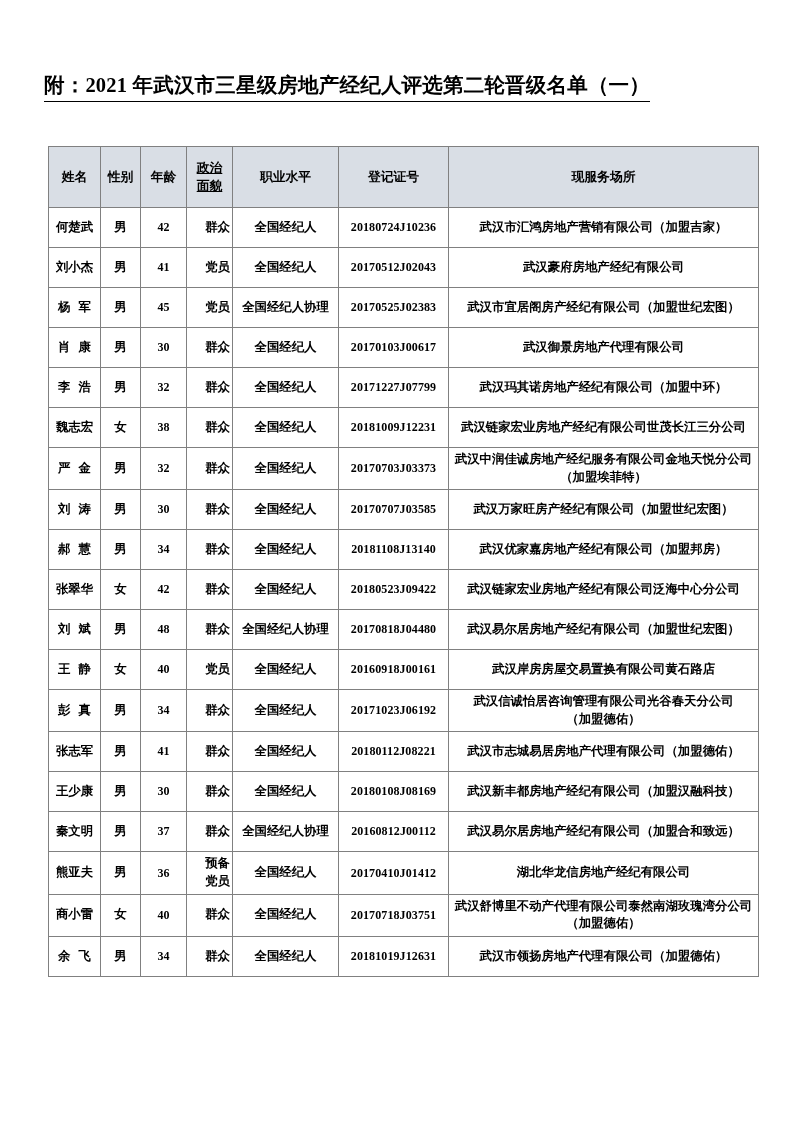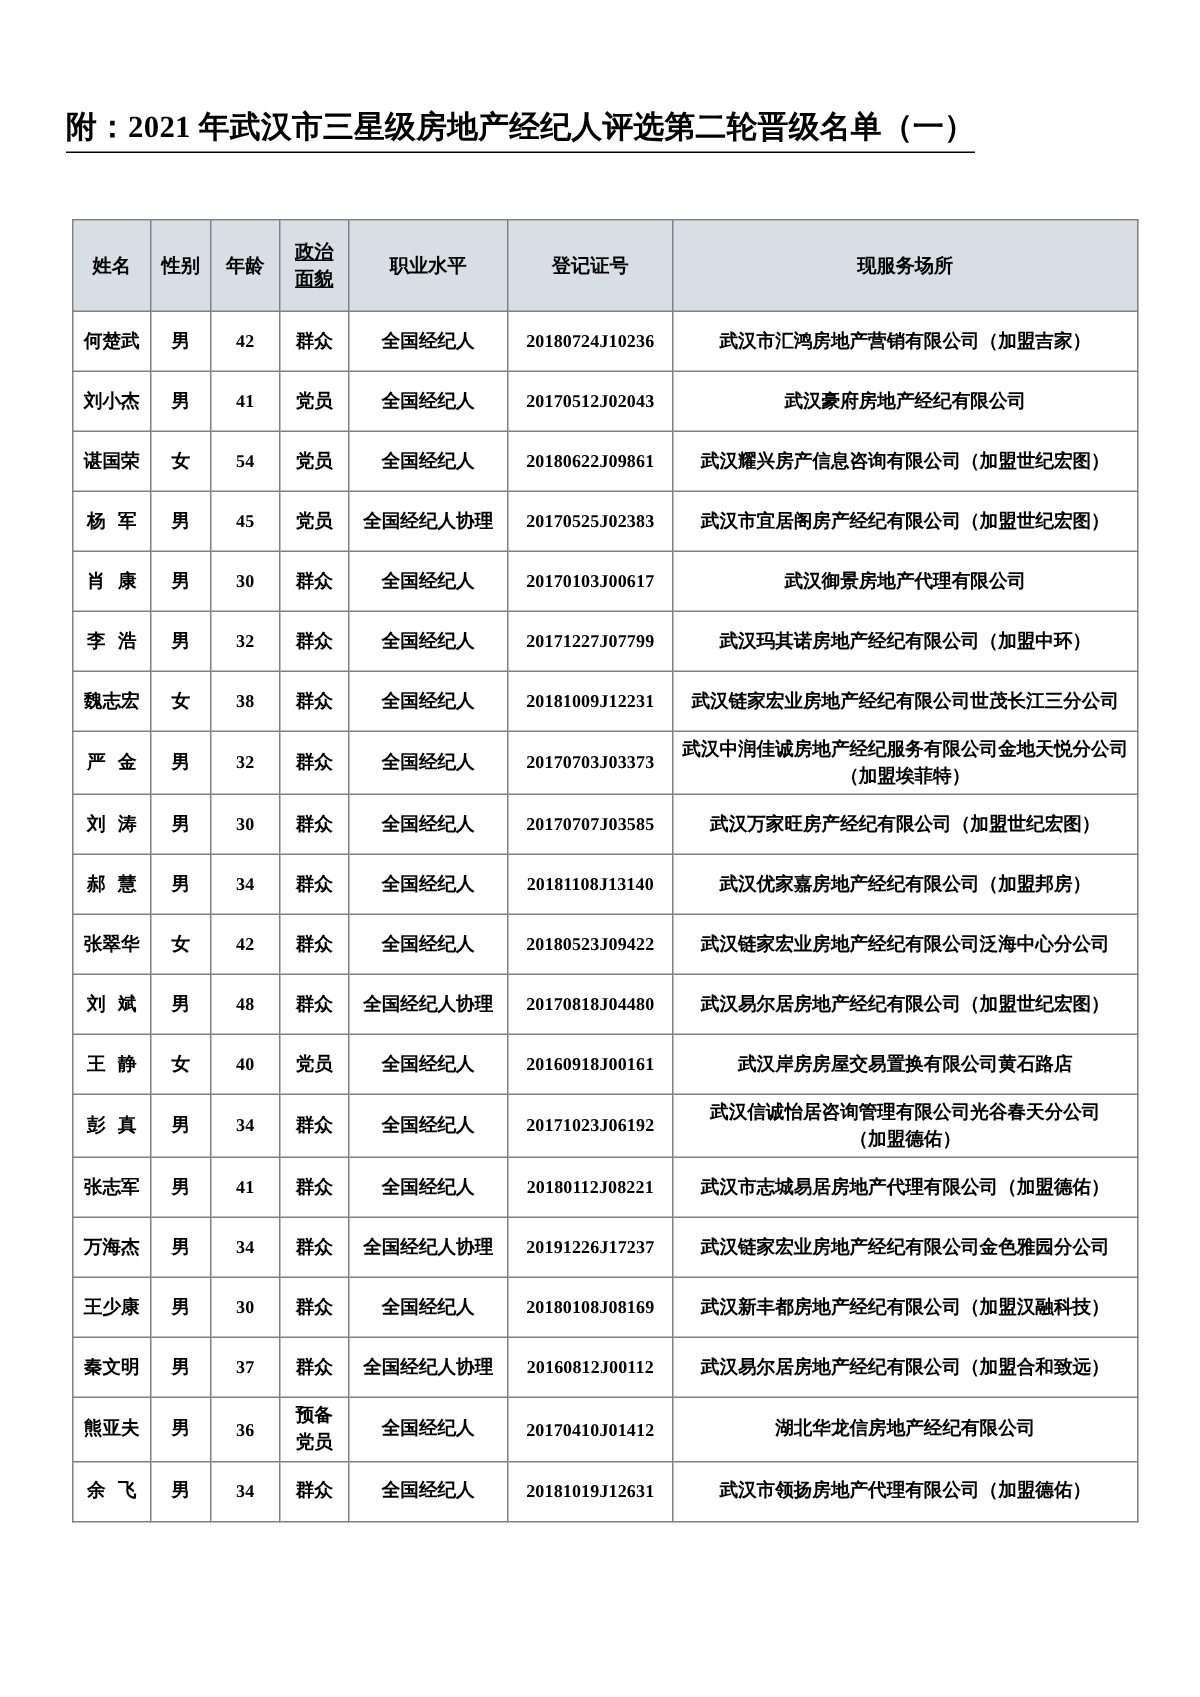--- a/index.html
+++ b/index.html
@@ -97,21 +97,21 @@
     font-size: 12px;
     letter-spacing: 0.1px;
     margin-left: 48px;
   }
   td.cell-org {
     font-weight: bold;
     padding-left: 6px;
     padding-right: 6px;
   }
   td.cell-org .orgline { display: block; }
-  td.cell-pol .polline { display: block; }
+  td.cell-pol .polline { display: block; text-align: right; }
   .hdr-2line span { display: block; text-decoration: underline; }
 </style>
 </head>
 <body>
 
 <div class="page">
 
   <div class="doc-title">附：2021 年武汉市三星级房地产经纪人评选第二轮晋级名单（一）</div>
 
   <div class="table-wrap">
@@ -160,33 +160,20 @@
             <td class="cell-pol">
               <span class="polline">党员</span>
             </td>
             <td class="cell-level">全国经纪人</td>
             <td class="cell-cert">20170512J02043</td>
             <td class="cell-org">
               <span class="orgline">武汉豪府房地产经纪有限公司</span>
             </td>
           </tr>
           <tr>
-            <td class="cell-name">谌国荣</td>
-            <td class="cell-gender">女</td>
-            <td class="cell-age">54</td>
-            <td class="cell-pol">
-              <span class="polline">党员</span>
-            </td>
-            <td class="cell-level">全国经纪人</td>
-            <td class="cell-cert">20180622J09861</td>
-            <td class="cell-org">
-              <span class="orgline">武汉耀兴房产信息咨询有限公司（加盟世纪宏图）</span>
-            </td>
-          </tr>
-          <tr>
             <td class="cell-name spread">杨军</td>
             <td class="cell-gender">男</td>
             <td class="cell-age">45</td>
             <td class="cell-pol">
               <span class="polline">党员</span>
             </td>
             <td class="cell-level">全国经纪人协理</td>
             <td class="cell-cert">20170525J02383</td>
             <td class="cell-org">
               <span class="orgline">武汉市宜居阁房产经纪有限公司（加盟世纪宏图）</span>
@@ -331,33 +318,20 @@
             <td class="cell-pol">
               <span class="polline">群众</span>
             </td>
             <td class="cell-level">全国经纪人</td>
             <td class="cell-cert">20180112J08221</td>
             <td class="cell-org">
               <span class="orgline">武汉市志城易居房地产代理有限公司（加盟德佑）</span>
             </td>
           </tr>
           <tr>
-            <td class="cell-name">万海杰</td>
-            <td class="cell-gender">男</td>
-            <td class="cell-age">34</td>
-            <td class="cell-pol">
-              <span class="polline">群众</span>
-            </td>
-            <td class="cell-level">全国经纪人协理</td>
-            <td class="cell-cert">20191226J17237</td>
-            <td class="cell-org">
-              <span class="orgline">武汉链家宏业房地产经纪有限公司金色雅园分公司</span>
-            </td>
-          </tr>
-          <tr>
             <td class="cell-name">王少康</td>
             <td class="cell-gender">男</td>
             <td class="cell-age">30</td>
             <td class="cell-pol">
               <span class="polline">群众</span>
             </td>
             <td class="cell-level">全国经纪人</td>
             <td class="cell-cert">20180108J08169</td>
             <td class="cell-org">
               <span class="orgline">武汉新丰都房地产经纪有限公司（加盟汉融科技）</span>
@@ -381,20 +355,34 @@
             <td class="cell-gender">男</td>
             <td class="cell-age">36</td>
             <td class="cell-pol">
               <span class="polline">预备</span>
               <span class="polline">党员</span>
             </td>
             <td class="cell-level">全国经纪人</td>
             <td class="cell-cert">20170410J01412</td>
             <td class="cell-org">
               <span class="orgline">湖北华龙信房地产经纪有限公司</span>
+            </td>
+          </tr>
+          <tr>
+            <td class="cell-name">商小雷</td>
+            <td class="cell-gender">女</td>
+            <td class="cell-age">40</td>
+            <td class="cell-pol">
+              <span class="polline">群众</span>
+            </td>
+            <td class="cell-level">全国经纪人</td>
+            <td class="cell-cert">20170718J03751</td>
+            <td class="cell-org">
+              <span class="orgline">武汉舒博里不动产代理有限公司泰然南湖玫瑰湾分公司</span>
+              <span class="orgline">（加盟德佑）</span>
             </td>
           </tr>
           <tr>
             <td class="cell-name spread">余飞</td>
             <td class="cell-gender">男</td>
             <td class="cell-age">34</td>
             <td class="cell-pol">
               <span class="polline">群众</span>
             </td>
             <td class="cell-level">全国经纪人</td>

